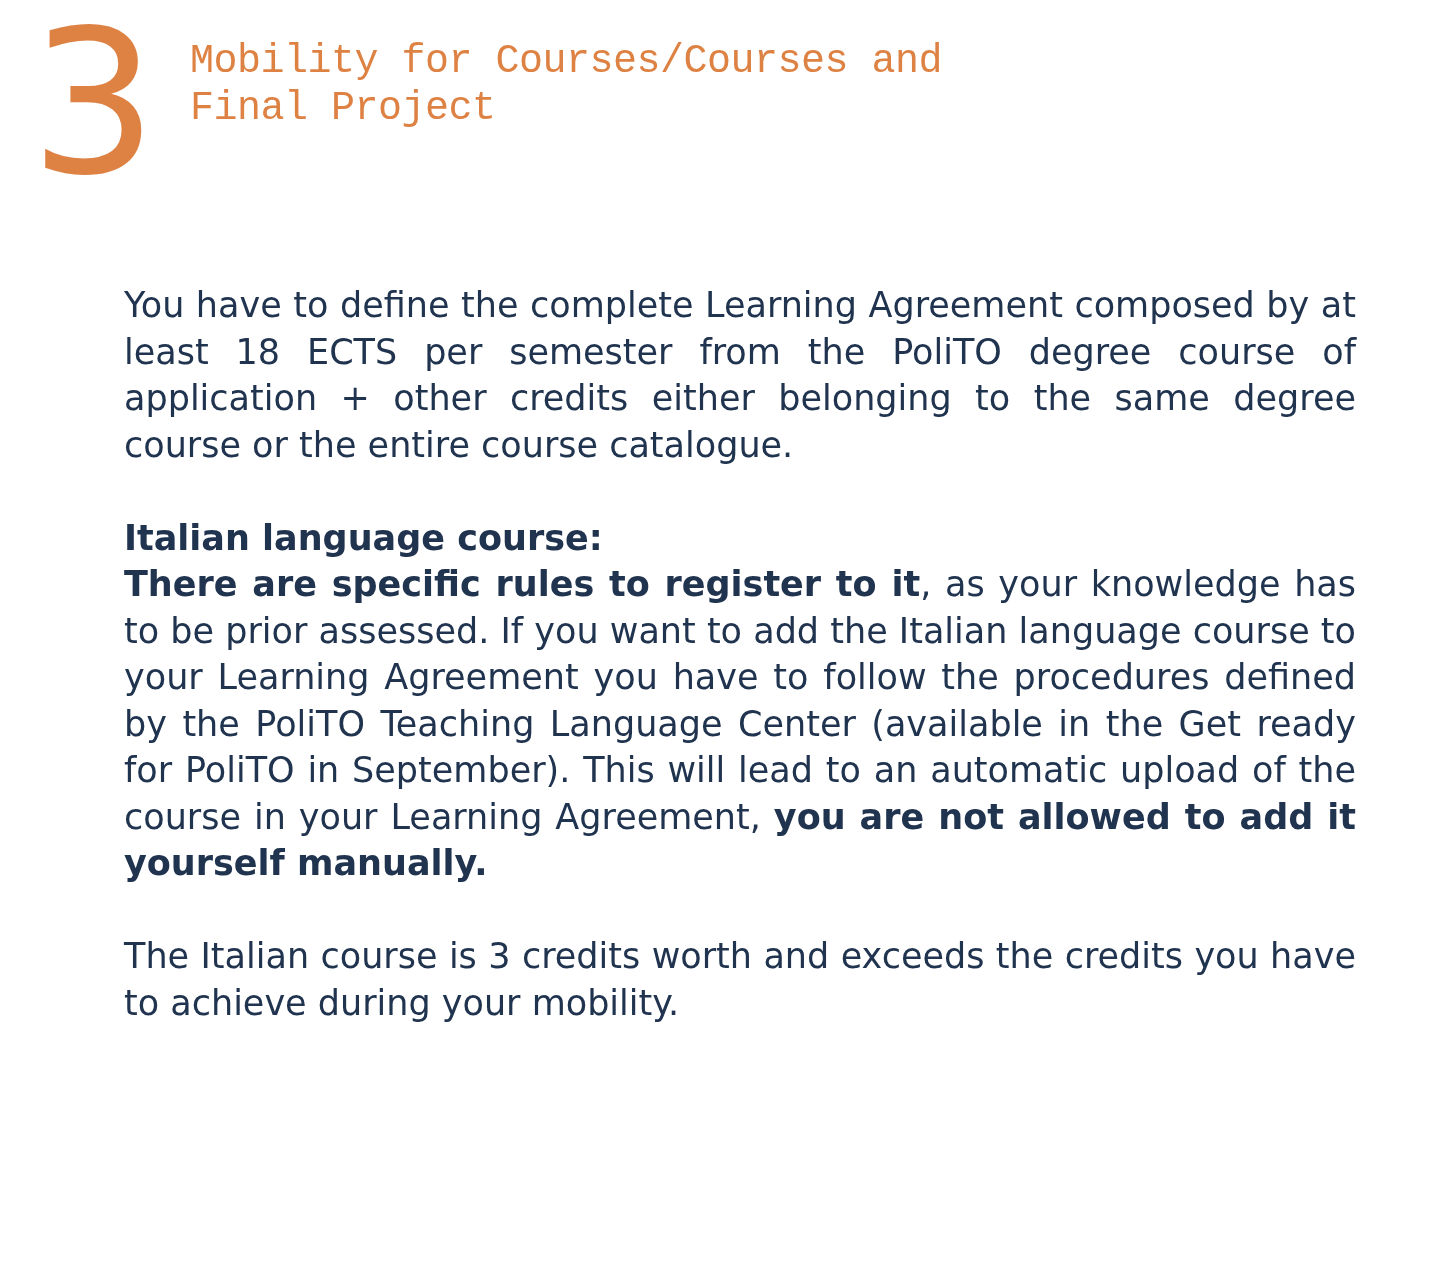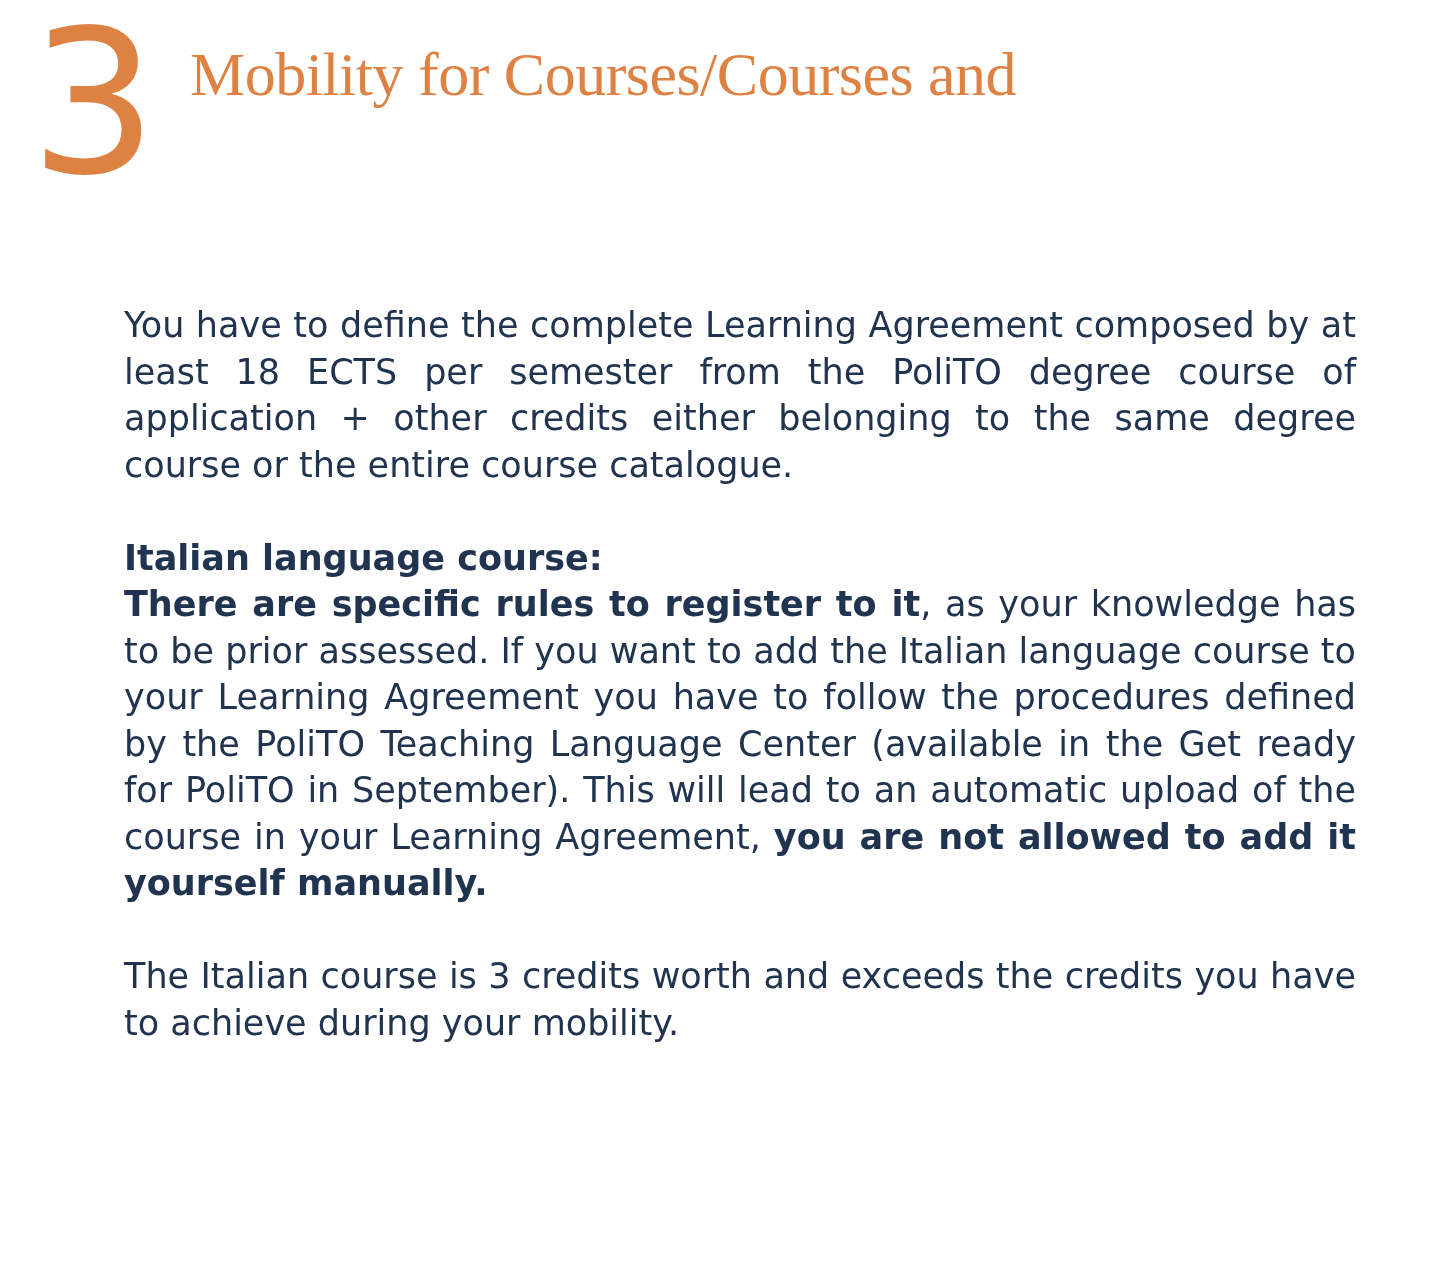--- a/index.html
+++ b/index.html
@@ -42,41 +42,40 @@
     line-height: 0.93;
     letter-spacing: -2px;
     width: 160px;
     flex: 0 0 160px;
     text-align: left;
     margin-top: -16px;
   }
 
   .header-title {
     color: #DE8244;
-    font-family: Liberation Serif, serif;
-    font-size: 62px;
+    font-family: Liberation Mono, monospace;
+    font-size: 40px;
     font-weight: 400;
     line-height: 1.18;
     letter-spacing: -0.5px;
     padding-top: 12px;
     max-width: 1150px;
   }
 
   
   .body-block {
     position: absolute;
     left: 124px;
     top: 282px;
     width: 1232px;
     color: #21344F;
     font-family: "DejaVu Sans", "Liberation Sans", sans-serif;
     font-size: 35px;
     line-height: 46.5px;
     font-weight: 400;
-    margin-top: 20px;
   }
 
   .para {
     margin: 0;
     text-align: justify;
     text-justify: inter-word;
   }
 
   .spacer {
     height: 46.5px;
@@ -92,20 +91,21 @@
 </style>
 </head>
 <body>
 
 <div class="slide">
 
   <div class="header">
     <div class="section-number">3</div>
     <div class="header-title">
       <span class="nobreak-line">Mobility for Courses/Courses and</span>
+      <span class="nobreak-line">Final Project</span>
     </div>
   </div>
 
   <div class="body-block">
 
     <p class="para">You have to define the complete Learning Agreement composed by at least 18 ECTS per semester from the PoliTO degree course of application + other credits either belonging to the same degree course or the entire course catalogue.</p>
 
     <div class="spacer"></div>
 
     <p class="para">

